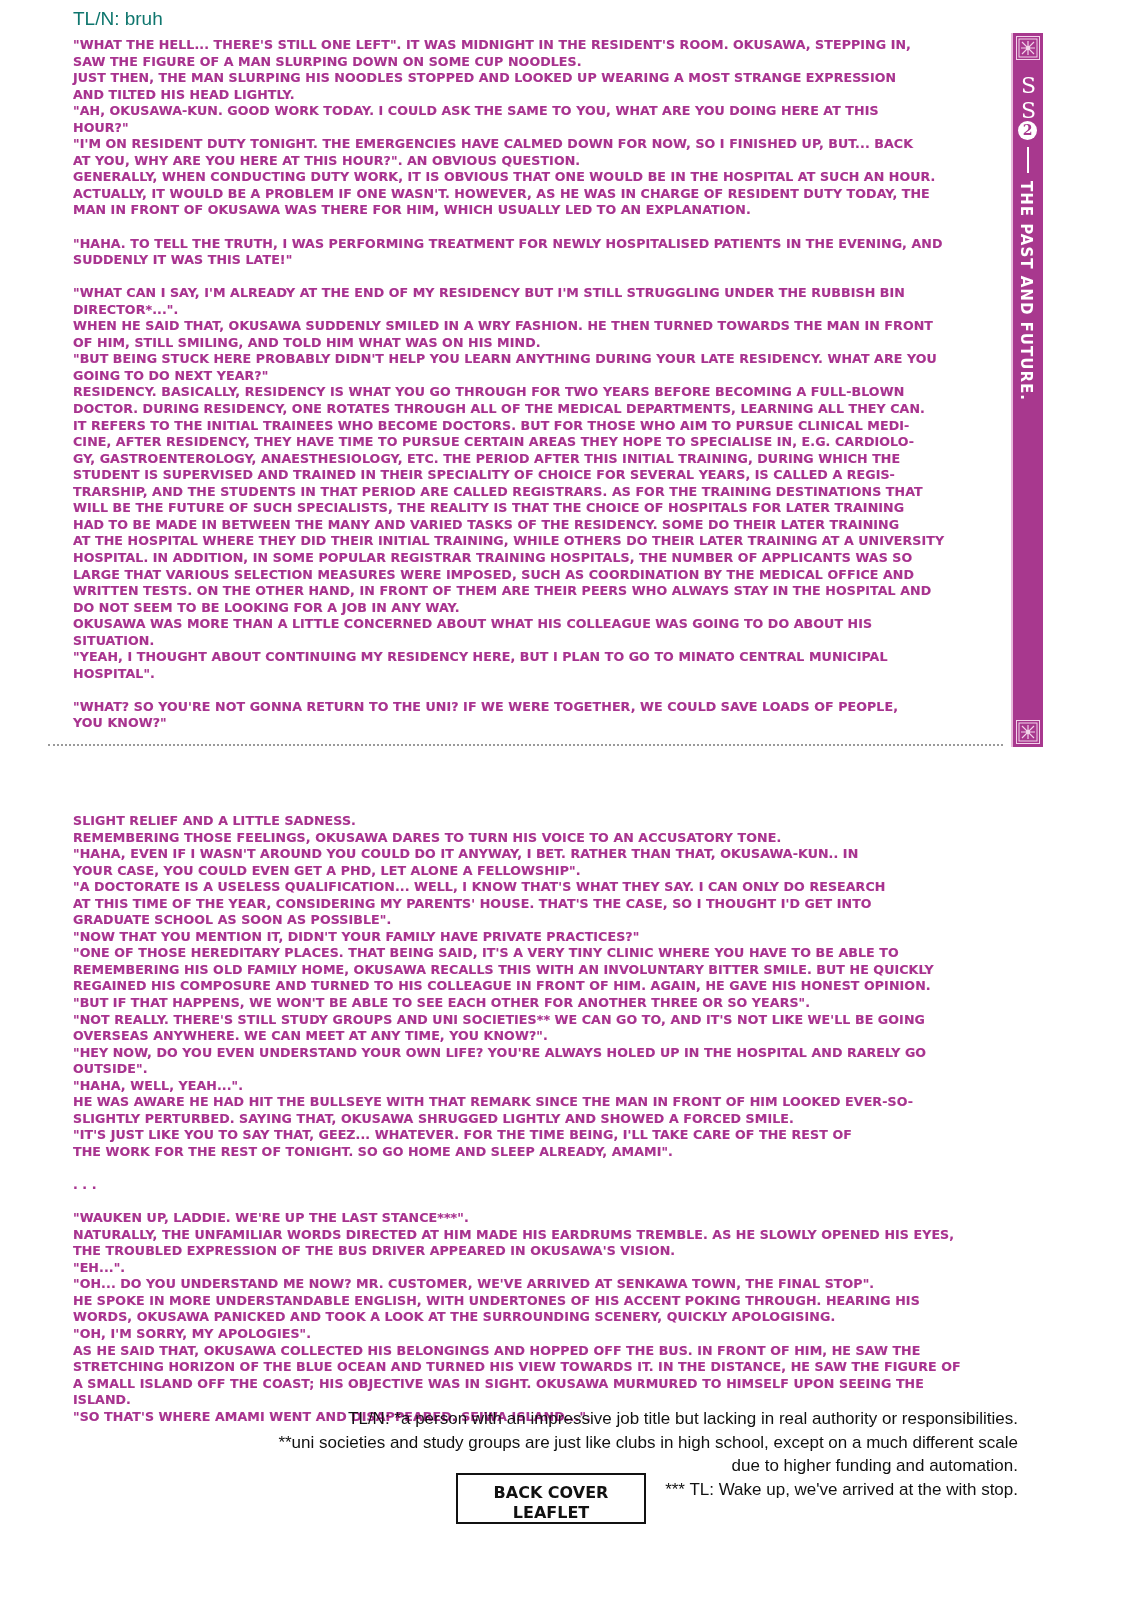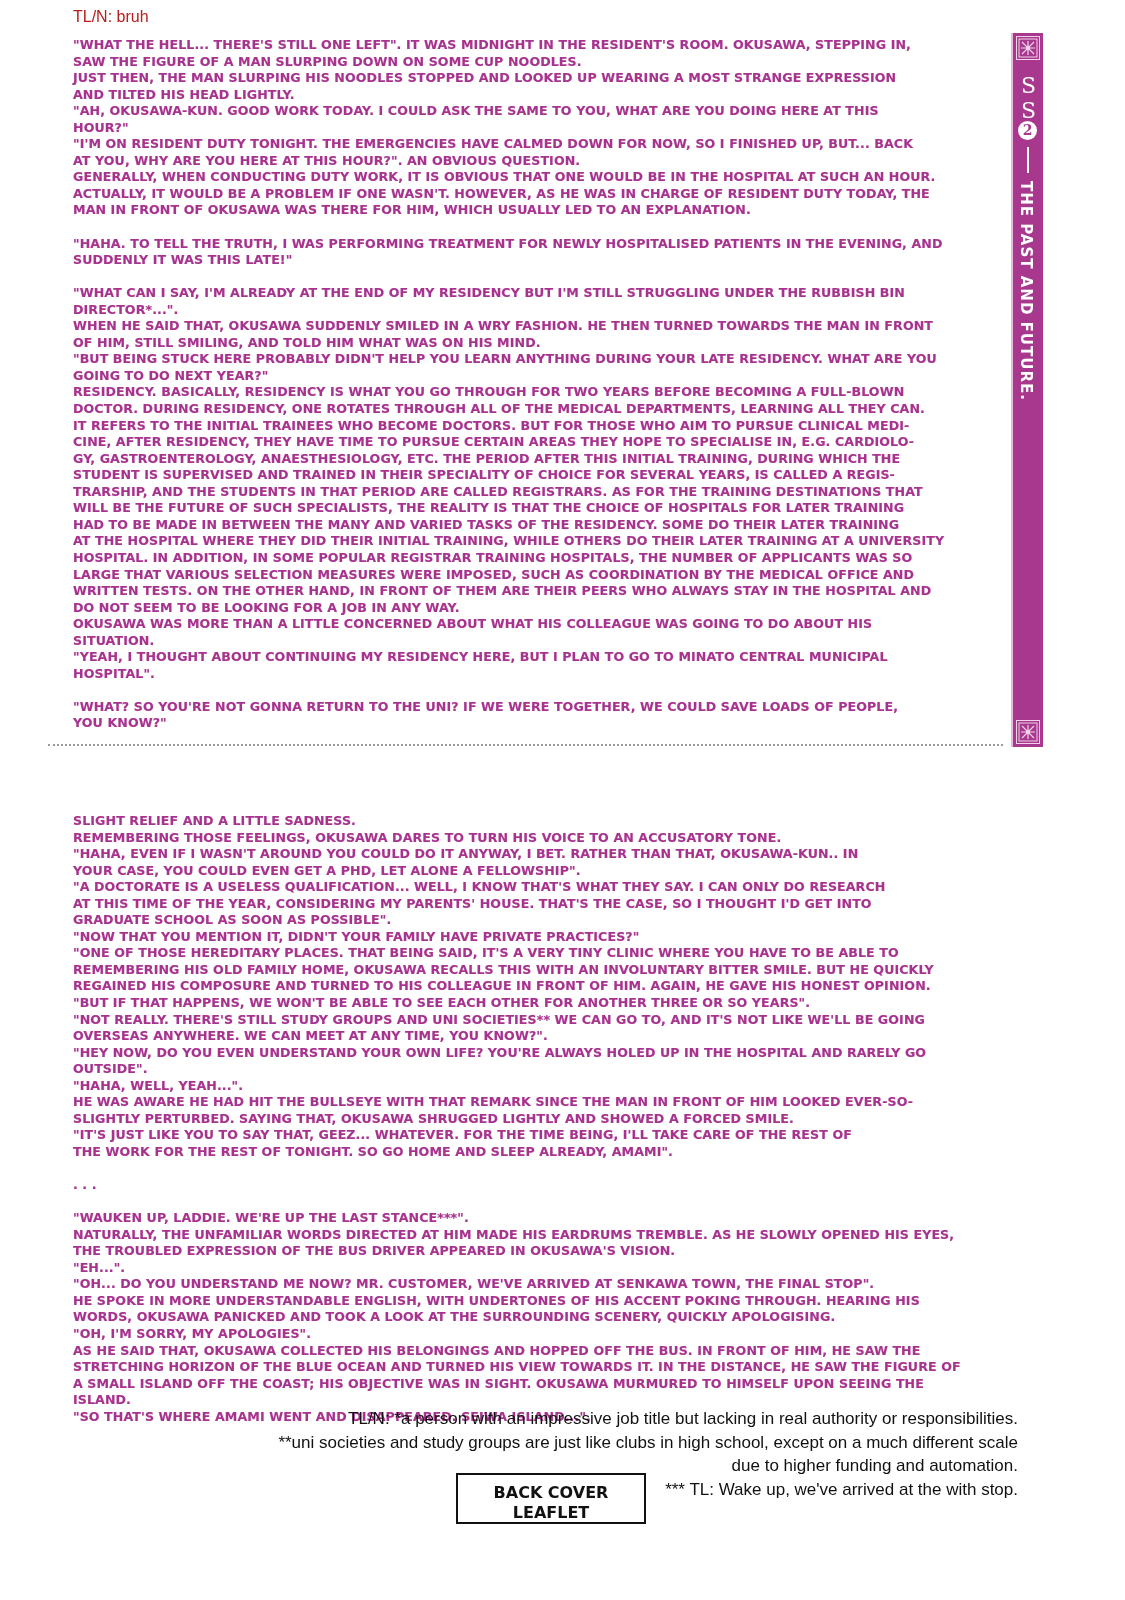--- a/index.html
+++ b/index.html
@@ -1,19 +1,19 @@
 <!DOCTYPE html>
 <html><head>
 <meta charset="utf-8">
 <style>
   html, body { margin: 0; padding: 0; background: #ffffff; }
   body { width: 1125px; height: 1600px; position: relative; overflow: hidden; }
   .tln-top {
     position: absolute; left: 73px; top: 8px;
-    font-family: "Liberation Sans", sans-serif; font-size: 16px; color: #b91c1c;
+    font-family: "Liberation Sans", sans-serif; font-size: 19px; color: #0f766e;
   }
   .story {
     position: absolute; left: 73px;
     font-family: "DejaVu Sans", sans-serif;
     font-size: 12.6px; line-height: 16.55px; color: #a8338f;
     text-transform: uppercase; letter-spacing: 0.1px; font-weight: bold;
     -webkit-text-stroke: 0.15px #a8338f;
   }
   .story .line { white-space: nowrap; display: block; height: 16.55px; }
   .story .gap { display: block; height: 16.55px; }

